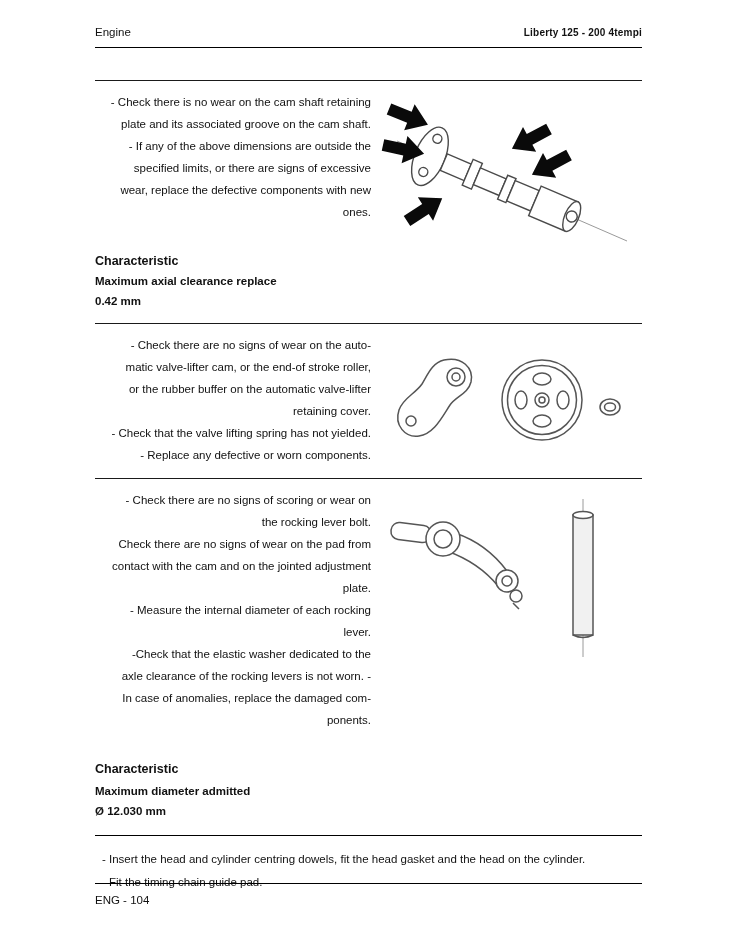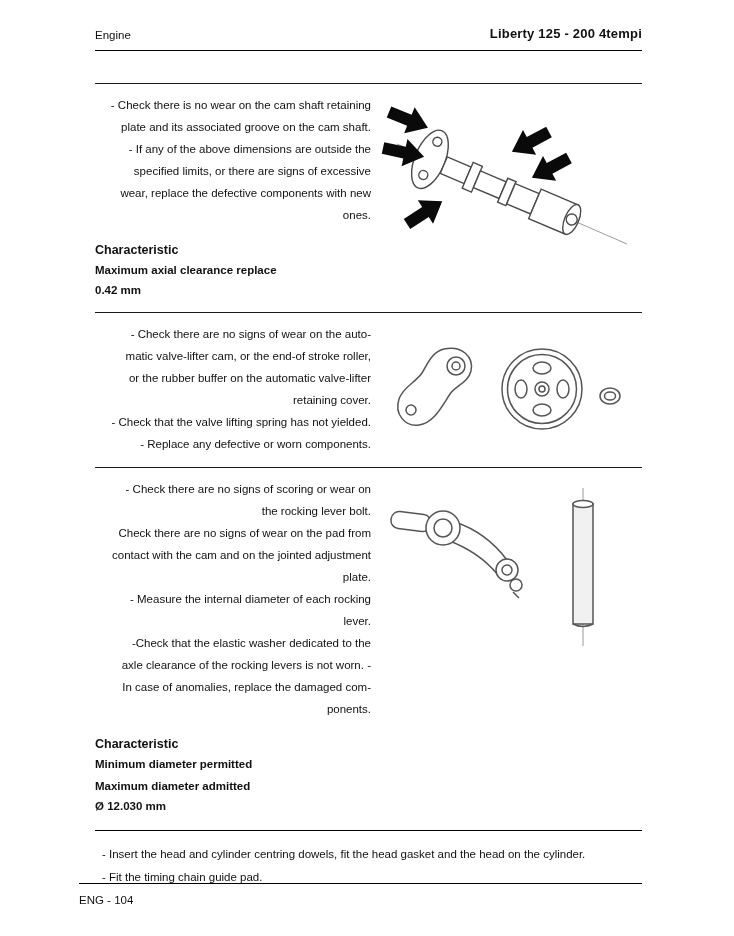--- a/index.html
+++ b/index.html
@@ -9,49 +9,49 @@
     position:relative;
     overflow:hidden;
     font-family:"Liberation Sans", sans-serif;
     color:#111;
   }
   .page { position:absolute; inset:0; padding:26px 92px 14px 95px; }
 
   
   .doc-header { display:flex; justify-content:space-between; align-items:flex-end; margin-bottom:9px; }
   .doc-section { font-size:11.5px; }
-  .doc-title { font-size:13px; font-weight:bold; letter-spacing:.2px;margin-left:28px; }
+  .doc-title { font-size:10px; font-weight:bold; letter-spacing:.2px;margin-left:28px; }
   .rule { border:0; border-top:1.4px solid #000; }
   .rule.thin { border-top:1px solid #1a1a1a; }
   .header-rule { margin-bottom:32px; }
 
   
   .row { display:flex; }
   .text-col { width:276px; flex:0 0 276px; }
   .fig-col { flex:1; display:flex; justify-content:center; }
   .fig-col.center { align-items:center; }
   .fig-col.top { align-items:flex-start; }
   .body-text {
     font-size:11.5px; line-height:22px;
     white-space:pre-line;
     text-align:right;
   }
-  .char-heading { font-size:12.5px; font-weight:bold; margin-top:14px; line-height:20px; }
+  .char-heading { font-size:12.5px; font-weight:bold; margin-top:28px; line-height:20px; }
   .spec-name { font-size:11.5px; font-weight:bold; line-height:20px; }
   .spec-value { font-size:11.5px; line-height:20px;font-weight:bold; }
 
   .section-rule { margin:12px 0 10px 0; }
 
   
   .refit-rule { margin-top:14px; margin-bottom:12px; }
   .refit-heading { font-size:14.5px; font-weight:bold; margin-bottom:14px; }
   .refit-step { font-size:11.5px; line-height:23px; padding-left:7px; }
 
   
-  .doc-footer { position:absolute; left:79px; right:92px; bottom:28px; }
+  .doc-footer { position:absolute; left:95px; right:92px; bottom:28px; }
   .footer-rule { margin-bottom:6px; }
   .page-ref { font-size:11.5px; }
 
   svg { display:block; }
   .figure { flex:0 0 auto; }
 </style>
 </head>
 <body>
 
 <div class="page">
@@ -157,21 +157,20 @@
 Check there are no signs of wear on the pad from
 contact with the cam and on the jointed adjustment
 plate.
 - Measure the internal diameter of each rocking
 lever.
 -Check that the elastic washer dedicated to the
 axle clearance of the rocking levers is not worn. -
 In case of anomalies, replace the damaged com-
 ponents.</p>
       <div class="char-heading">Characteristic</div>
-      <div class="spec-name">Minimum diameter permitted</div>
       <div class="spec-name" style="margin-top:2px;">Maximum diameter admitted</div>
       <div class="spec-value">Ø 12.030 mm</div>
     </div>
     <div class="fig-col top">
       <svg class="figure" width="240" height="162" viewBox="0 0 240 162" style="margin-top:8px;">
 
         <g stroke="#555" stroke-width="1.5" fill="#ffffff">
           <rect x="4" y="27" width="40" height="17" rx="8" transform="rotate(7 24 35)"></rect>
           <path d="M68,36 C92,44 108,58 120,74 L111,89 C98,73 82,62 60,54 Z"></path>
           <circle cx="56" cy="42" r="17"></circle>

